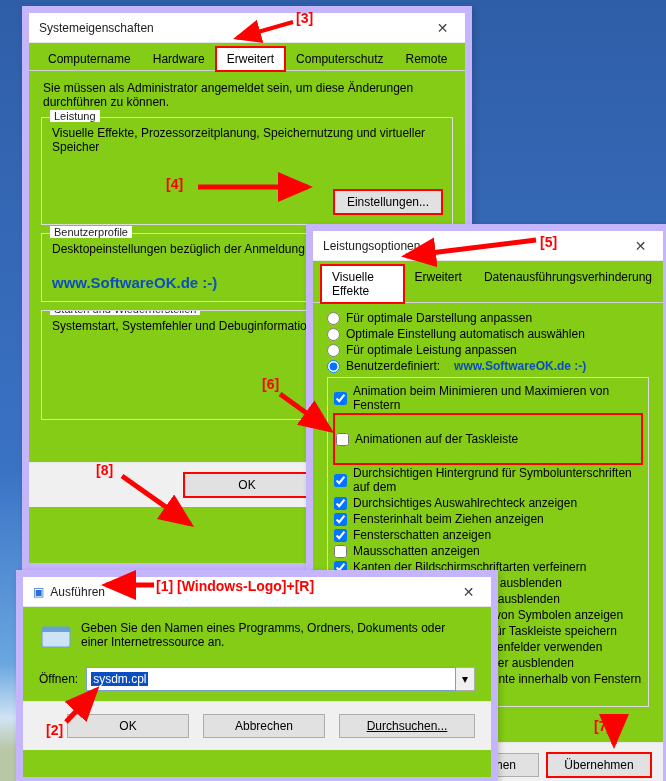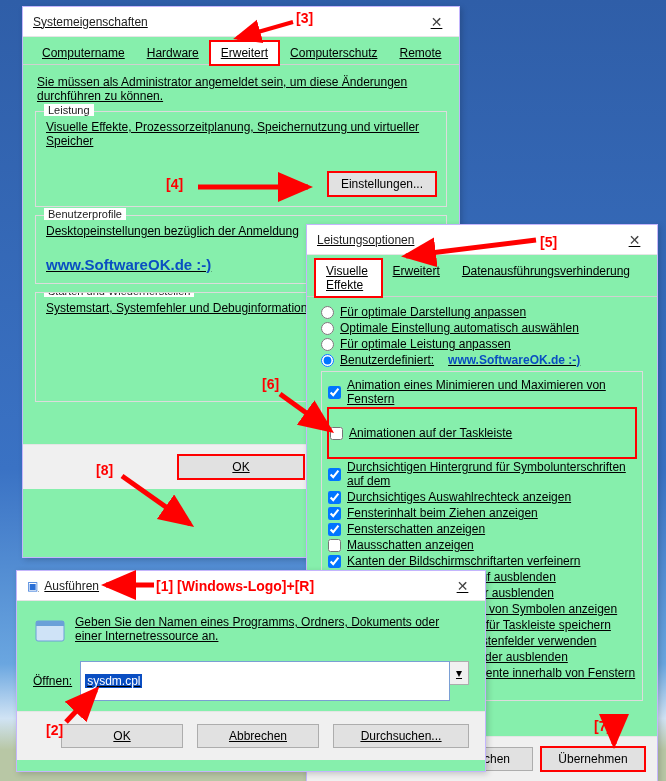--- a/index.html
+++ b/index.html
@@ -1,21 +1,21 @@
 <!DOCTYPE html>
 <html><head>
 <meta charset="utf-8">
 <style>
   html,body{margin:0;padding:0;width:666px;height:781px;overflow:hidden;position:relative;font-family:"Segoe UI",Tahoma,Arial,sans-serif;font-size:12px;color:#000;background:#3a72c4;}
   .bg{position:absolute;inset:0;background:linear-gradient(#2f5ea8 0%,#3a72c4 60%,#6aa6e0 85%,#d0e3f4 92%,#b8c7a5 96%);}
-  .win{position:absolute;background:#86efac;border:1px solid #c4b5fd;box-shadow:2px 2px 6px rgba(0,0,0,.18);text-decoration:underline;}
+  .win{position:absolute;background:#84cc16;border:7px solid #c4b5fd;box-shadow:2px 2px 6px rgba(0,0,0,.18);}
   .titlebar{height:29px;display:flex;align-items:center;padding:0 0 0 10px;background:#fff;border-bottom:1px solid #e5e5e5;}
   .titlebar .title{flex:1;font-size:12px;color:#222;}
   .closebtn{width:45px;height:29px;display:flex;align-items:center;justify-content:center;font-size:14px;color:#444;}
-  .tabs{display:flex;gap:0;padding:4px 16px 0 8px;border-bottom:1px solid #d0d0d0;}
+  .tabs{display:flex;gap:0;padding:4px 0 0 8px;border-bottom:1px solid #d0d0d0;}
   .tab{padding:4px 10px;border:1px solid transparent;border-bottom:none;margin-bottom:-1px;background:transparent;cursor:pointer;}
   .tab.active{background:#fff;border:1px solid #d0d0d0;border-bottom:1px solid #fff;}
   .hlred{outline:2px solid #f00;outline-offset:-1px;}
   .anno{position:absolute;color:#f00;font-weight:bold;font-size:14px;pointer-events:none;}
   .arrow{position:absolute;pointer-events:none;}
   .arrow svg{overflow:visible;}
   .group{margin:8px 12px;border:1px solid #dcdcdc;padding:8px 10px 10px 10px;position:relative;}
   .group>.glabel{position:absolute;top:-8px;left:8px;background:#fff;padding:0 4px;font-size:11px;color:#222;}
   .btn{display:inline-flex;align-items:center;justify-content:center;min-width:78px;height:22px;padding:0 12px;background:#e1e1e1;border:1px solid #adadad;font-size:12px;cursor:pointer;}
   .btn.small{min-width:60px;}
@@ -48,21 +48,21 @@
     <div class="tab active hlred">Erweitert</div>
     <div class="tab">Computerschutz</div>
     <div class="tab">Remote</div>
   </div>
 
   <div style="padding:10px 14px 0 14px;">Sie müssen als Administrator angemeldet sein, um diese Änderungen durchführen zu können.</div>
 
   <div class="group">
     <div class="glabel">Leistung</div>
     <div>Visuelle Effekte, Prozessorzeitplanung, Speichernutzung und virtueller Speicher</div>
-    <div style="text-align:right;margin-top:24px;">
+    <div style="text-align:right;margin-top:36px;">
       <span class="btn hlred">Einstellungen...</span>
     </div>
   </div>
 
   <div class="group">
     <div class="glabel">Benutzerprofile</div>
     <div>Desktopeinstellungen bezüglich der Anmeldung</div>
     <div style="margin-top:18px;" class="link">www.SoftwareOK.de :-)</div>
   </div>
 
@@ -107,21 +107,21 @@
       </label>
     <label class="radio">
         <input type="radio" name="pr" checked="" style="">
         <span>Benutzerdefiniert:</span>
       <span class="link" style="font-size:12px;margin-left:8px;">www.SoftwareOK.de :-)</span>
     </label>
 
     <div class="list" style="border:1px solid #dcdcdc;padding:4px 6px;">
       <label class="check">
           <input type="checkbox" checked="" style="">
-          <span>Animation eines Minimieren und Maximieren von Fenstern</span>
+          <span>Animation beim Minimieren und Maximieren von Fenstern</span>
         </label>
       <div class="hlred" style="padding:16px 2px;">
         <label class="check">
             <input type="checkbox" style="">
             <span>Animationen auf der Taskleiste</span>
           </label>
       </div>
       <label class="check">
           <input type="checkbox" checked="" style="">
           <span>Durchsichtigen Hintergrund für Symbolunterschriften auf dem</span>
@@ -196,21 +196,21 @@
         <svg width="34" height="34">
             <rect x="3" y="6" width="28" height="20" rx="2" fill="#cfe3f7" stroke="#6aa0d8"></rect>
             <rect x="3" y="6" width="28" height="5" fill="#6aa0d8"></rect>
           </svg>
       </div>
       <div style="flex:1;">Geben Sie den Namen eines Programms, Ordners, Dokuments oder einer Internetressource an.</div>
     </div>
     <div class="run-open">
       <span>Öffnen:</span>
       <div style="flex:1;display:flex;">
-        <div style="flex:1;height:22px;border:1px solid #7a9fd4;background:#fff;display:flex;align-items:center;padding:8px 4px;">
+        <div style="flex:1;height:22px;border:1px solid #7a9fd4;background:#fff;display:flex;align-items:center;padding:0 4px;">
           <span class="sel">sysdm.cpl</span>
         </div>
         <div class="caret">▾</div>
       </div>
     </div>
   </div>
   <div class="run-footer">
     <span class="btn" style="min-width:96px;">OK</span>
     <span class="btn" style="min-width:96px;">Abbrechen</span>
     <span class="btn" style="min-width:110px;text-decoration:underline;">Durchsuchen...</span>

